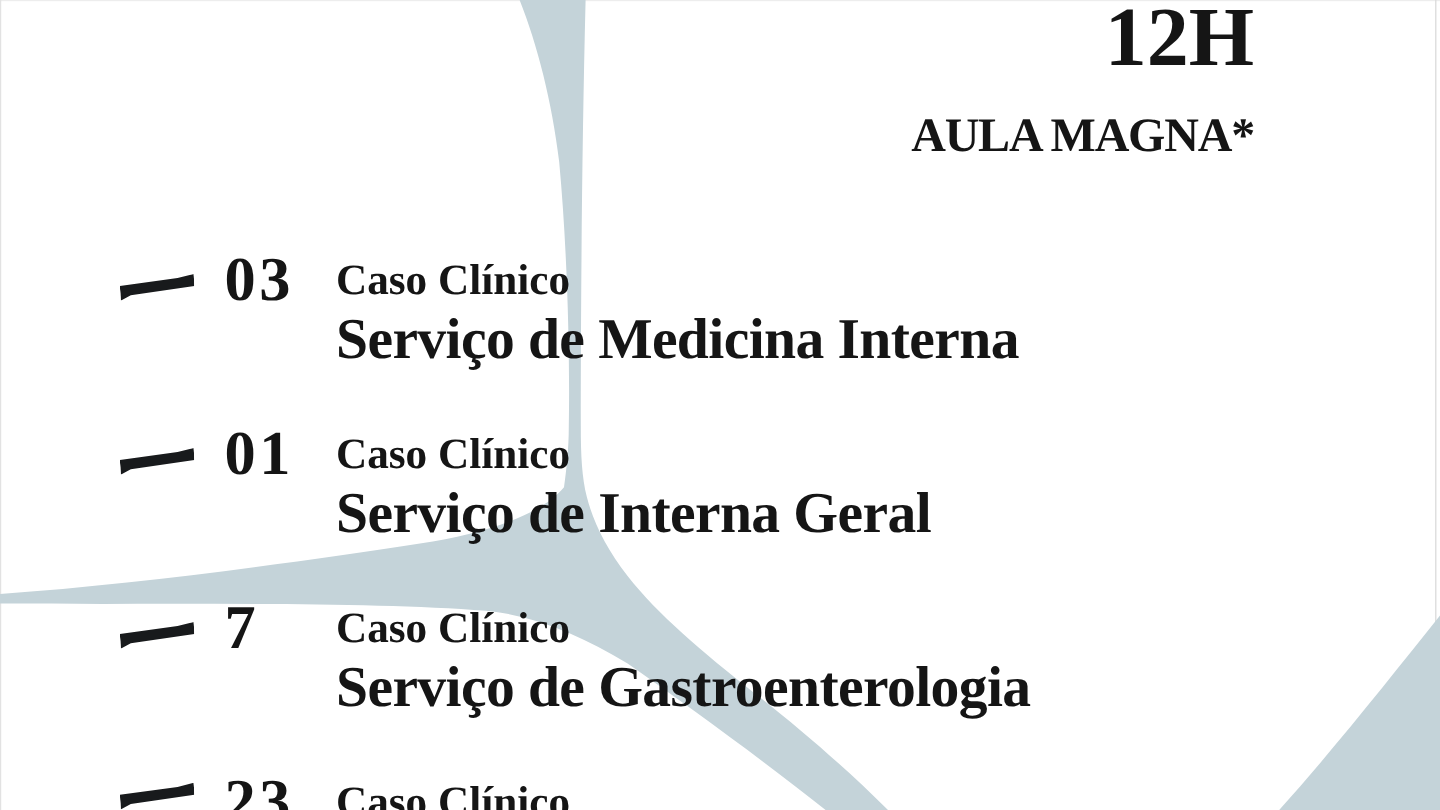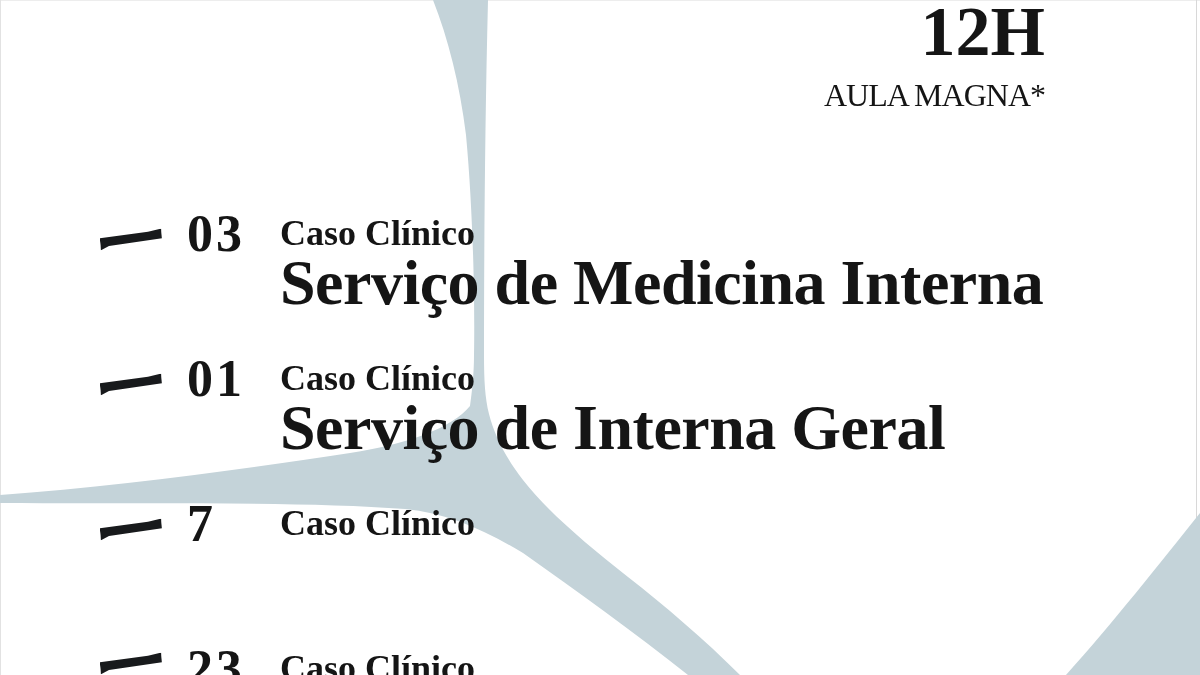--- a/index.html
+++ b/index.html
@@ -21,21 +21,21 @@
 
   .content{position:absolute;left:0;top:0;width:1132px;height:675px;z-index:3;}
 
   .header{
     position:absolute;top:-4px;right:87px;text-align:right;
   }
   .time{
     font-size:70px;font-weight:700;line-height:72px;letter-spacing:0px;
   }
   .location{
-    font-size:32px;font-weight:400;line-height:46px;letter-spacing:-1px;margin-top:4px;
+    font-size:40px;font-weight:700;line-height:46px;letter-spacing:-1px;margin-top:22px;
   }
 
   .row{position:absolute;left:0;width:1200px;height:110px;}
   .row-1{top:208px;}
   .row-2{top:353px;}
   .row-3{top:498px;}
   .row-4{top:643px;}
 
   .dash{
     position:absolute;left:100px;top:22px;width:62px;height:19px;
@@ -48,21 +48,21 @@
   .day{
     position:absolute;left:187px;top:0;
     font-size:52px;font-weight:700;line-height:52px;letter-spacing:3px;
   }
   .title{
     position:absolute;left:280px;top:2px;
     font-size:36px;font-weight:700;line-height:46px;
   }
   .subtitle{
     position:absolute;left:280px;top:51px;
-    font-size:64px;font-weight:700;line-height:48px;letter-spacing:-0.5px;
+    font-size:48px;font-weight:700;line-height:48px;letter-spacing:-0.5px;
     white-space:nowrap;
     text-align:right;
   }
 </style>
 </head>
 <body>
 
 <div class="page">
 
   <div class="edge edge-top"></div>
@@ -113,20 +113,21 @@
       <span class="dash"></span>
       <span class="day">01</span>
       <span class="title">Caso Clínico</span>
       <span class="subtitle">Serviço de Interna Geral</span>
     </div>
 
     <div class="row row-3">
       <span class="dash"></span>
       <span class="day">7</span>
       <span class="title">Caso Clínico</span>
+      <span class="subtitle">Serviço de Gastroenterologia</span>
     </div>
 
     <div class="row row-4">
       <span class="dash"></span>
       <span class="day">23</span>
       <span class="title">Caso Clínico</span>
       <span class="subtitle"></span>
     </div>
 
   </div>

